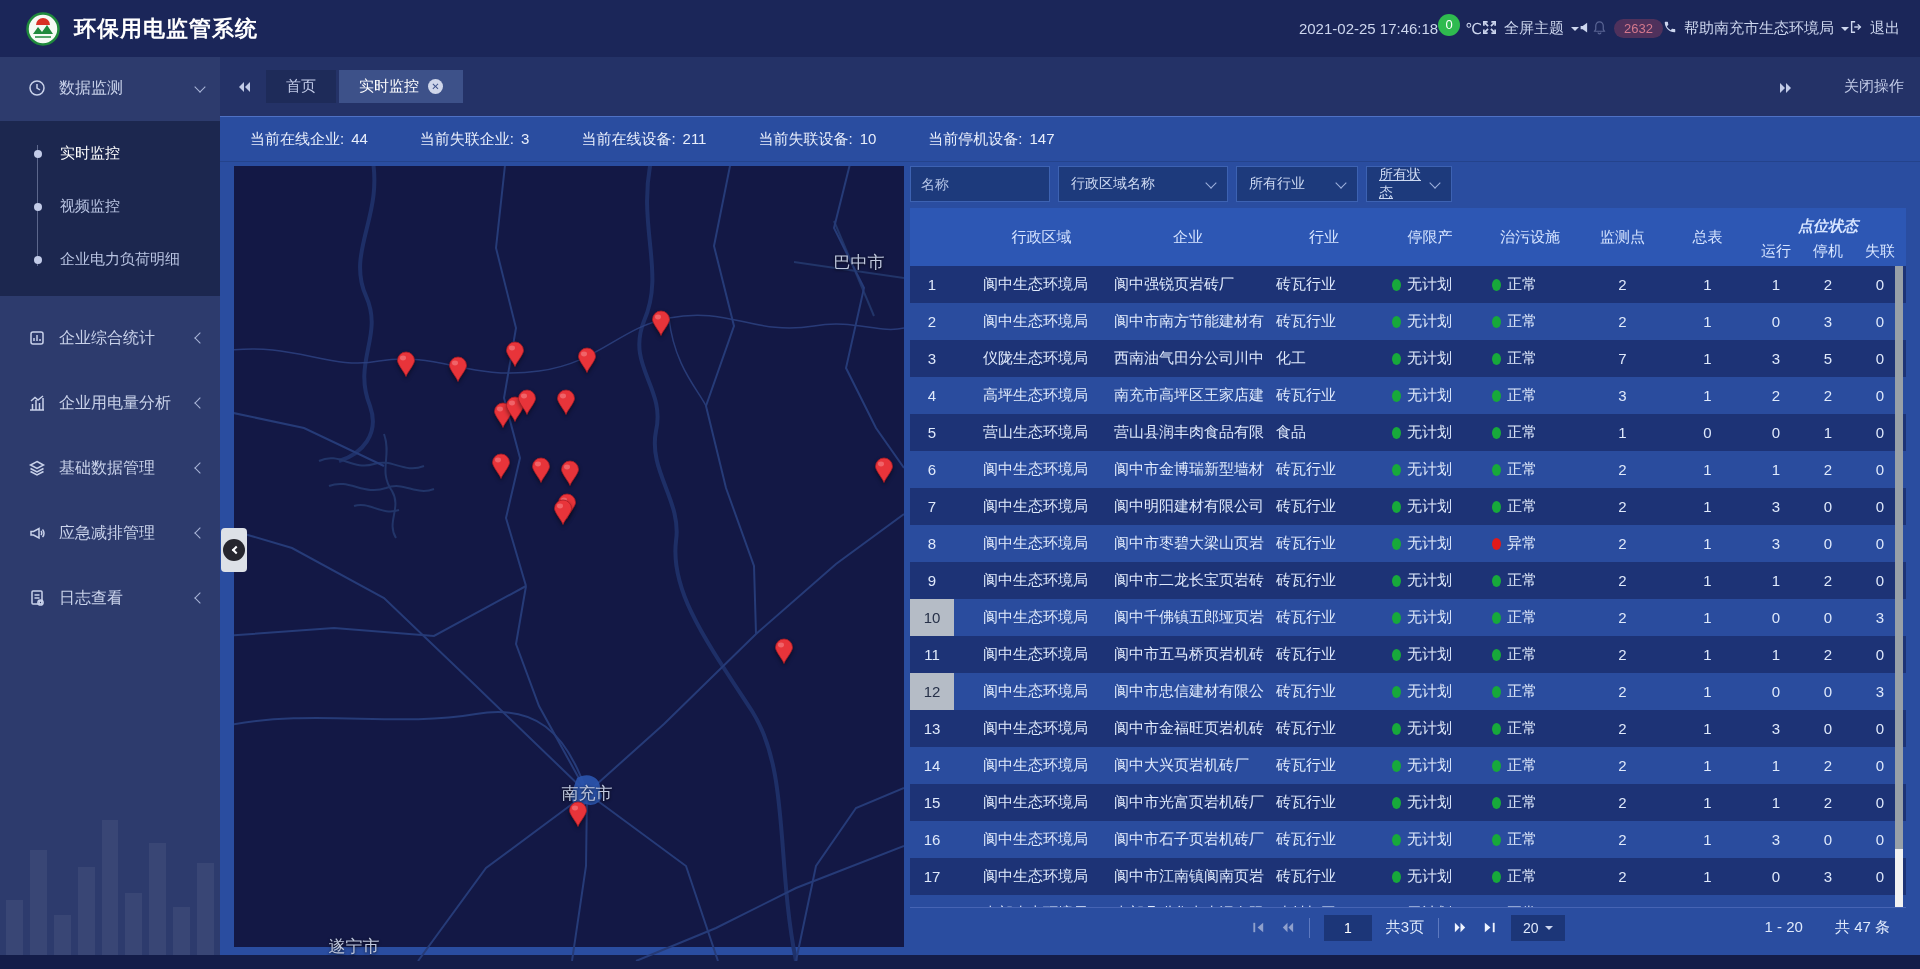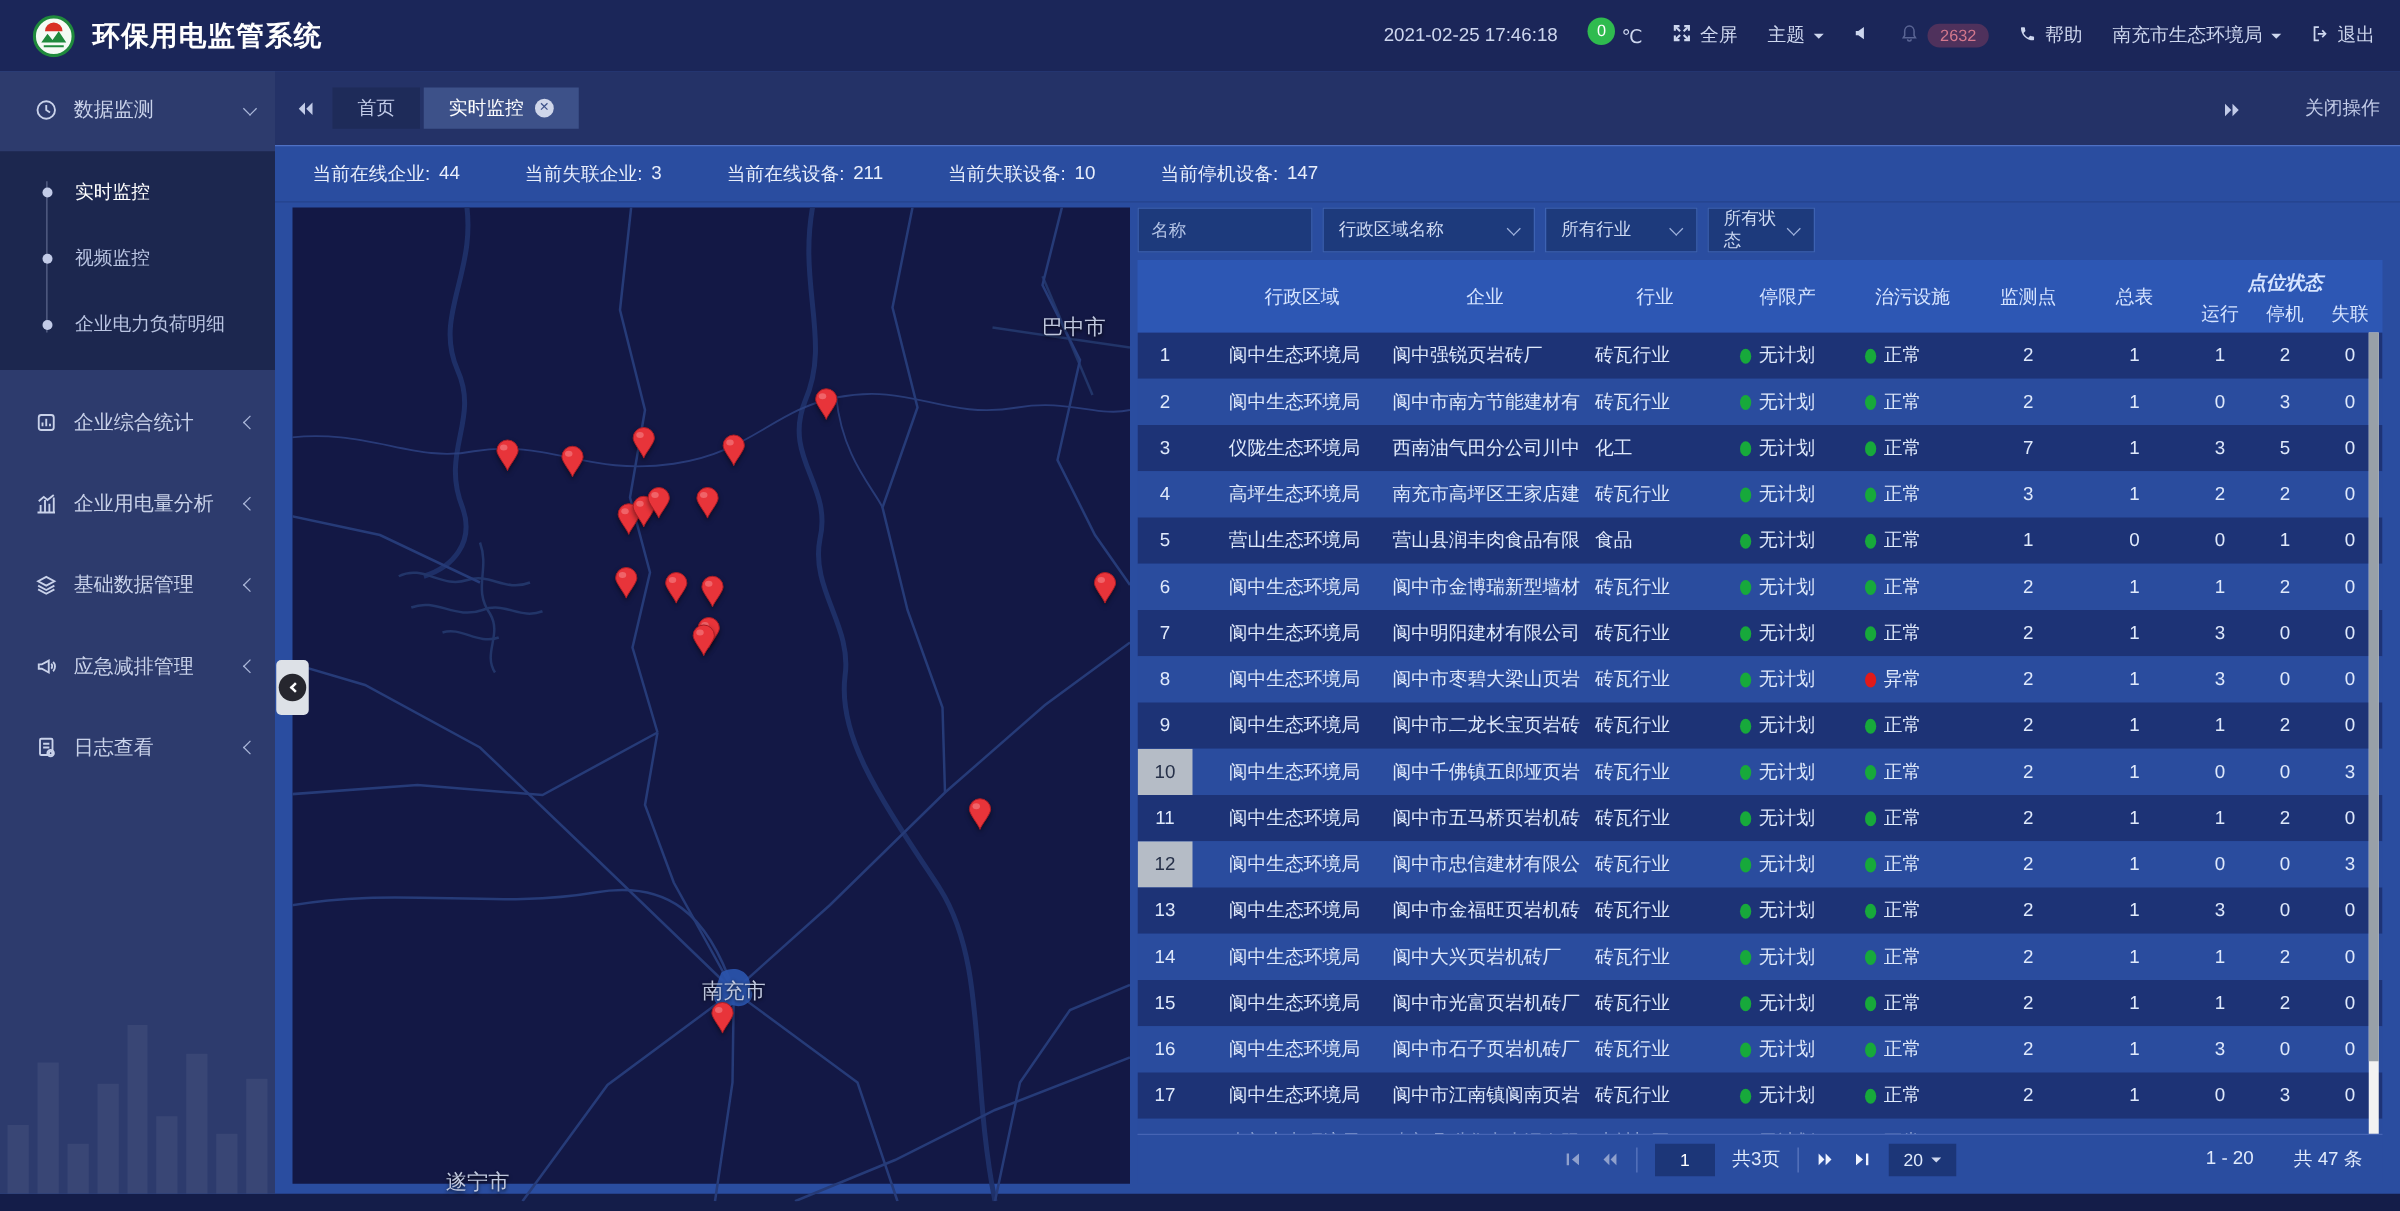--- a/index.html
+++ b/index.html
@@ -3,21 +3,21 @@
 <meta charset="utf-8">
 <style>
   * { margin:0; padding:0; box-sizing:border-box; }
   html,body { width:1920px; height:969px; overflow:hidden; }
   body { font-family:"Liberation Sans","DejaVu Sans",sans-serif; background:#2a4da0; position:relative; }
 
   
   .header { height:57px; background:#1b2659; display:flex; align-items:center; padding:0 20px 0 26px; color:#cdd6ee; }
   .logo { width:34px; height:34px; flex-shrink:0; }
   .title { font-size:22px; font-weight:bold; color:#ffffff; margin-left:14px; letter-spacing:1px; }
-  .h-right { margin-left:auto; display:flex; align-items:center; gap:24px; font-size:15px; }
+  .h-right { margin-left:auto; display:flex; align-items:center; font-size:15px; }
   .h-item { display:flex; align-items:center; gap:7px; cursor:pointer; white-space:nowrap; }
   .temp { display:flex; align-items:flex-start; gap:5px; }
   .temp-badge { width:22px; height:22px; border-radius:50%; background:#2fbb4f; color:#fff; font-size:13px; display:flex; align-items:center; justify-content:center; margin-top:-6px; }
   .caret { width:0; height:0; border:4px solid transparent; border-top-color:#cdd6ee; margin-top:4px; }
   .badge-pill { background:rgba(214,78,100,.28); color:#d4788d; border-radius:10px; padding:2px 10px; font-size:13px; }
   .bell { opacity:.55; }
 
   
   .app { display:flex; height:898px; }
   .footer { height:14px; background:#141d49; }
@@ -62,21 +62,21 @@
   .mh-circle { width:22px; height:22px; border-radius:50%; background:#26262e; display:flex; align-items:center; justify-content:center; }
   .mh-circle i { width:6px; height:6px; border-left:2px solid #fff; border-bottom:2px solid #fff; transform:rotate(45deg); margin-left:3px; }
 
   
   .right-panel { flex:1; display:flex; flex-direction:column; min-width:0; position:relative; }
   .filters { height:36px; display:flex; gap:8px; margin-bottom:6px; flex-shrink:0; }
   .f-input { width:140px; background:#1d3a7c; border:1px solid #3d62b2; color:#dfe9fb; padding:0 10px; font-size:14px; outline:none; }
   .f-input::placeholder { color:#b4c4e6; }
   .f-select { background:#1d3a7c; border:1px solid #3d62b2; color:#cdd9f2; font-size:14px; display:flex; align-items:center; justify-content:space-between; padding:0 12px; cursor:pointer; }
   .f-select .chev { border-color:#9fb2dd; transform:rotate(45deg); margin:-3px 0 0 10px; }
-  .w-region { width:170px; } .w-industry { width:122px; } .w-status { width:86px; }
+  .w-region { width:170px; } .w-industry { width:122px; } .w-status { width:86px;text-decoration:underline; }
 
   .table-wrap { flex:1; display:flex; flex-direction:column; min-height:0; }
   .thead { height:58px; background:#2d57b4; display:flex; color:#d6e4ff; font-size:15px; flex-shrink:0; }
   .h { display:flex; align-items:center; justify-content:center; }
   .h-group { display:flex; flex-direction:column; }
   .h-group-title { height:28px; display:flex; align-items:flex-end; justify-content:center; font-style:italic; font-weight:bold; }
   .h-group-cols { flex:1; display:flex; align-items:center; }
   .rows { flex:1; overflow:hidden; }
   .trow { height:37px; display:flex; align-items:center; color:#dfe9fb; font-size:15px; cursor:pointer; }
   .rows > div:nth-of-type(odd) { background:#1d3376; }
@@ -357,21 +357,21 @@
           </g>
           <path d="M343,612 C355,605 368,612 366,625 C372,632 362,642 352,638 C342,644 334,634 338,626 Z" fill="#2b55ae" opacity="0.9"></path>
         </svg>
 
         <div>
 
             <span class="city" style="left: 625px; top: 96px;">巴中市</span>
 
             <span class="city" style="left: 353px; top: 627px;">南充市</span>
 
-            <span class="city" style="left: 120px; top: 780px; margin-left: 28px;">遂宁市</span>
+            <span class="city" style="left: 120px; top: 780px;">遂宁市</span>
           </div>
 
         <div>
 
             <span class="pin" style="left: 162px; top: 185px;">
               <svg width="20" height="26" viewBox="0 0 20 26">
                 <path d="M10,25.5 C9,22 1.5,13.5 1.5,9.5 A8.5,8.5 0 1 1 18.5,9.5 C18.5,13.5 11,22 10,25.5 Z" fill="#e8343a" stroke="#a81d26" stroke-width="0.8"></path>
                 <ellipse cx="7" cy="7" rx="3" ry="2.4" fill="#f3787c" opacity="0.7"></ellipse>
               </svg>
             </span>

